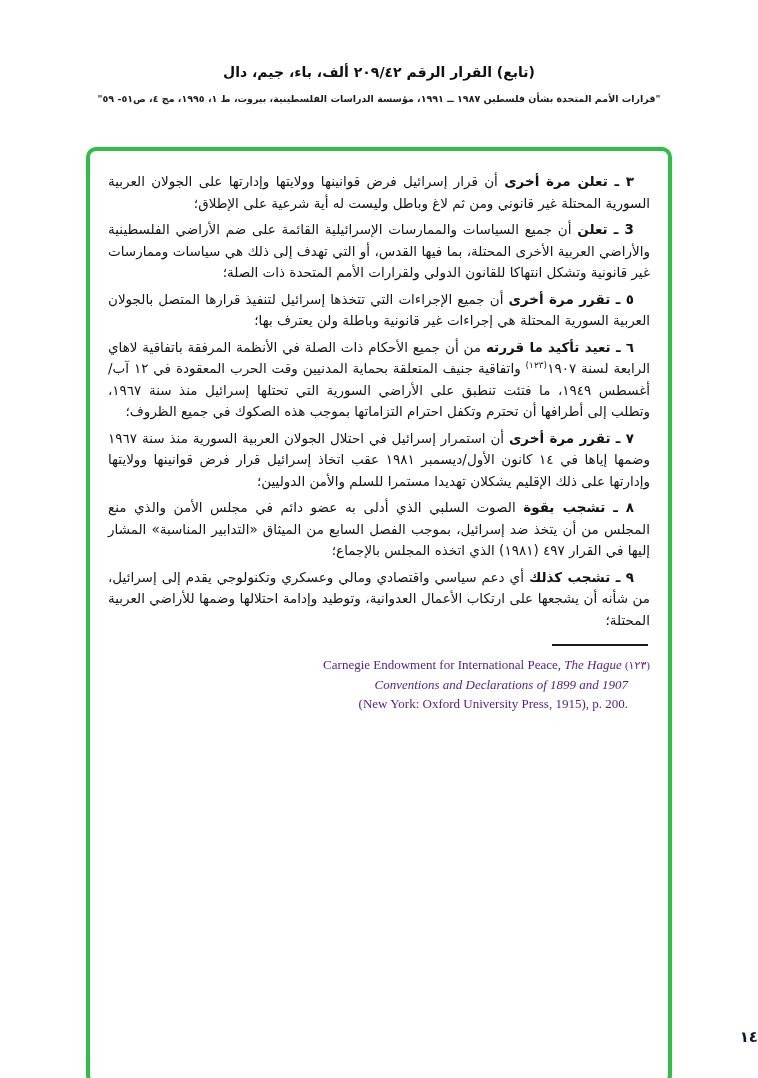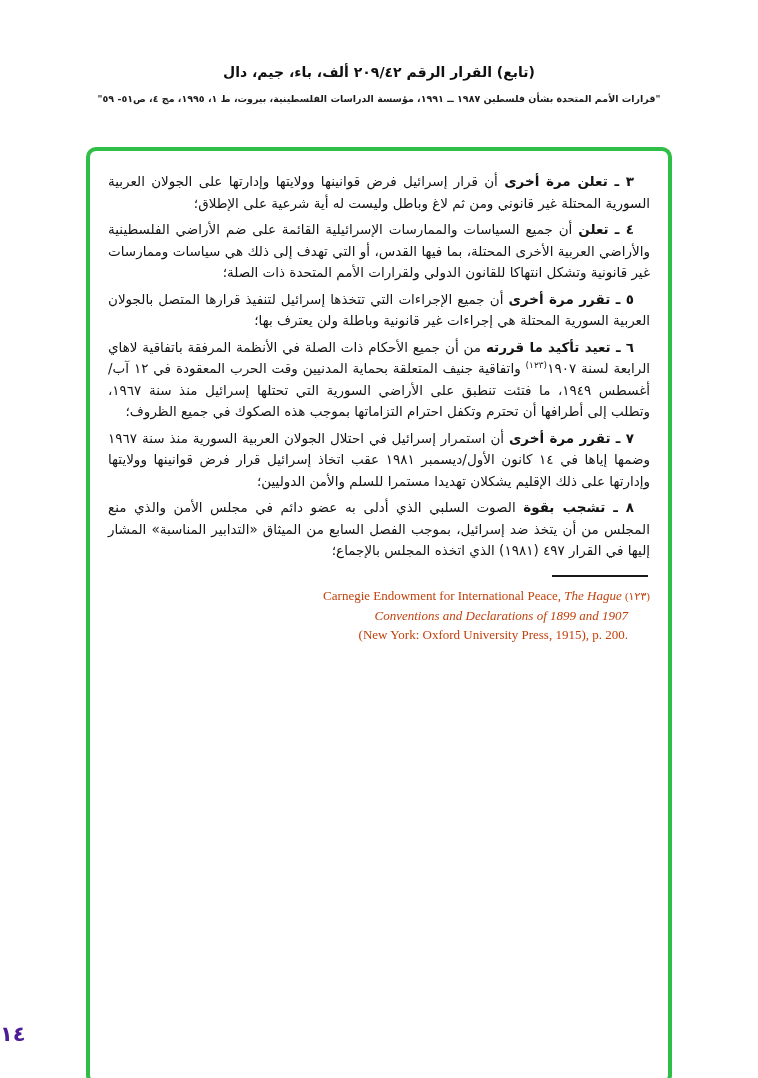--- a/index.html
+++ b/index.html
@@ -70,43 +70,43 @@
     width: 96px;
     height: 2px;
     background: #1a1a1a;
     margin: 0 2px 9px 0; 
   }
   .fn-block {
     width: 330px;
     font-family: "Liberation Serif", serif;
     font-size: 13px;
     line-height: 19px;
-    color: #c2410c;
+    color: #4c1d95;
   }
   .fn-line1 {
     direction: rtl;
     text-align: right;
     margin: 0;
   }
   .fn-cont {
     direction: ltr;
     text-align: right;
     padding-right: 22px;
     margin: 0;
   }
   .fn-marker { font-size: 11px; }
   .page-num {
     position: absolute;
     bottom: 32px;
     left: 0;
     right: 0;
-    text-align: left;
-    font-size: 21px;
+    text-align: right;
+    font-size: 15px;
     font-weight: 700;
-    color: #4c1d95;
+    color: #0f172a;
   }
 </style>
 </head>
 <body>
 
 <div class="page">
 
   <div class="doc-header">
     <div class="doc-title">(تابع) القرار الرقم ٢٠٩/٤٢ ألف، باء، جيم، دال</div>
     <div class="doc-source">"قرارات الأمم المتحدة بشأن فلسطين ١٩٨٧ ــ ١٩٩١، مؤسسة الدراسات الفلسطينية، بيروت، ط ١، ١٩٩٥، مج ٤، ص٥١- ٥٩"</div>
@@ -114,21 +114,21 @@
 
   <div class="green-box">
     <div class="body-text">
 
       <p class="para">
         <strong class="lead">٣ ـ تعلن مرة أخرى</strong>
         <span>أن قرار إسرائيل فرض قوانينها وولايتها وإدارتها على الجولان العربية السورية المحتلة غير قانوني ومن ثم لاغ وباطل وليست له أية شرعية على الإطلاق؛</span>
       </p>
 
       <p class="para">
-        <strong class="lead">٤ ـ تعلن</strong>
+        <strong class="lead">3 ـ تعلن</strong>
         <span>أن جميع السياسات والممارسات الإسرائيلية القائمة على ضم الأراضي الفلسطينية والأراضي العربية الأخرى المحتلة، بما فيها القدس، أو التي تهدف إلى ذلك هي سياسات وممارسات غير قانونية وتشكل انتهاكا للقانون الدولي ولقرارات الأمم المتحدة ذات الصلة؛</span>
       </p>
 
       <p class="para">
         <strong class="lead">٥ ـ تقرر مرة أخرى</strong>
         <span>أن جميع الإجراءات التي تتخذها إسرائيل لتنفيذ قرارها المتصل بالجولان العربية السورية المحتلة هي إجراءات غير قانونية وباطلة ولن يعترف بها؛</span>
       </p>
 
       <p class="para">
         <strong class="lead">٦ ـ تعيد تأكيد ما قررته</strong>
@@ -139,20 +139,24 @@
       <p class="para">
         <strong class="lead">٧ ـ تقرر مرة أخرى</strong>
         <span>أن استمرار إسرائيل في احتلال الجولان العربية السورية منذ سنة ١٩٦٧ وضمها إياها في ١٤ كانون الأول/ديسمبر ١٩٨١ عقب اتخاذ إسرائيل قرار فرض قوانينها وولايتها وإدارتها على ذلك الإقليم يشكلان تهديدا مستمرا للسلم والأمن الدوليين؛</span>
       </p>
 
       <p class="para">
         <strong class="lead">٨ ـ تشجب بقوة</strong>
         <span>الصوت السلبي الذي أدلى به عضو دائم في مجلس الأمن والذي منع المجلس من أن يتخذ ضد إسرائيل، بموجب الفصل السابع من الميثاق «التدابير المناسبة» المشار إليها في القرار ٤٩٧ (١٩٨١) الذي اتخذه المجلس بالإجماع؛</span>
       </p>
 
+      <p class="para">
+        <strong class="lead">٩ ـ تشجب كذلك</strong>
+        <span>أي دعم سياسي واقتصادي ومالي وعسكري وتكنولوجي يقدم إلى إسرائيل، من شأنه أن يشجعها على ارتكاب الأعمال العدوانية، وتوطيد وإدامة احتلالها وضمها للأراضي العربية المحتلة؛</span>
+      </p>
 
     </div>
 
     <div class="footnote">
       <div class="fn-sep"></div>
       <div class="fn-block">
         <p class="fn-line1">
           <span class="fn-marker">(١٢٣)</span>
           <span>Carnegie Endowment for International Peace,</span>
           <i>The Hague</i>

